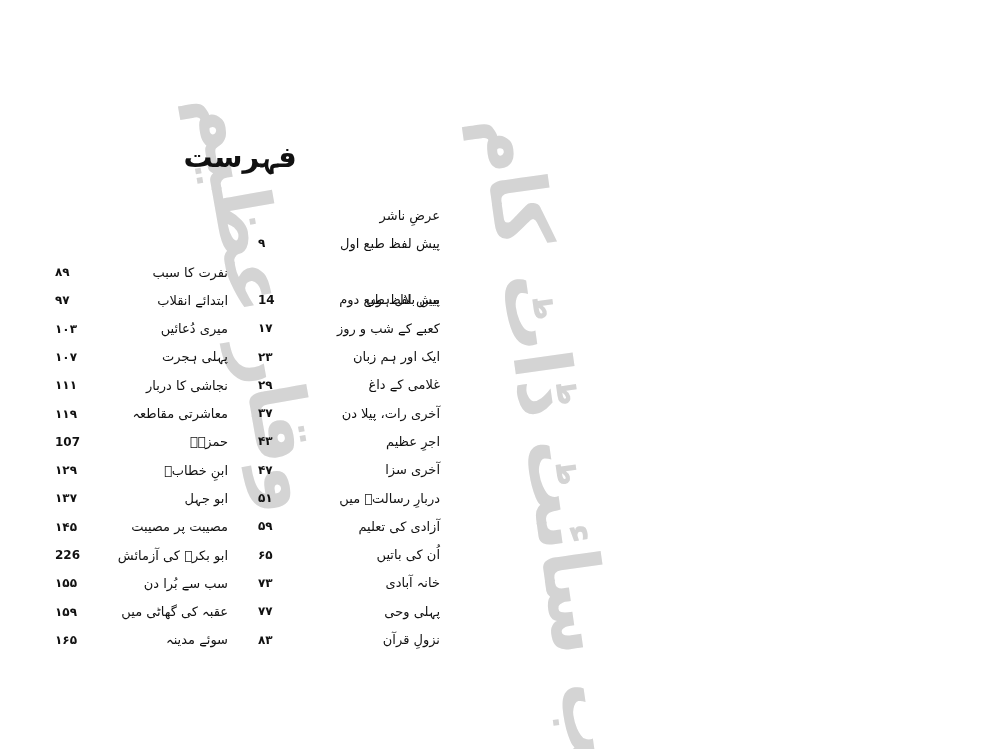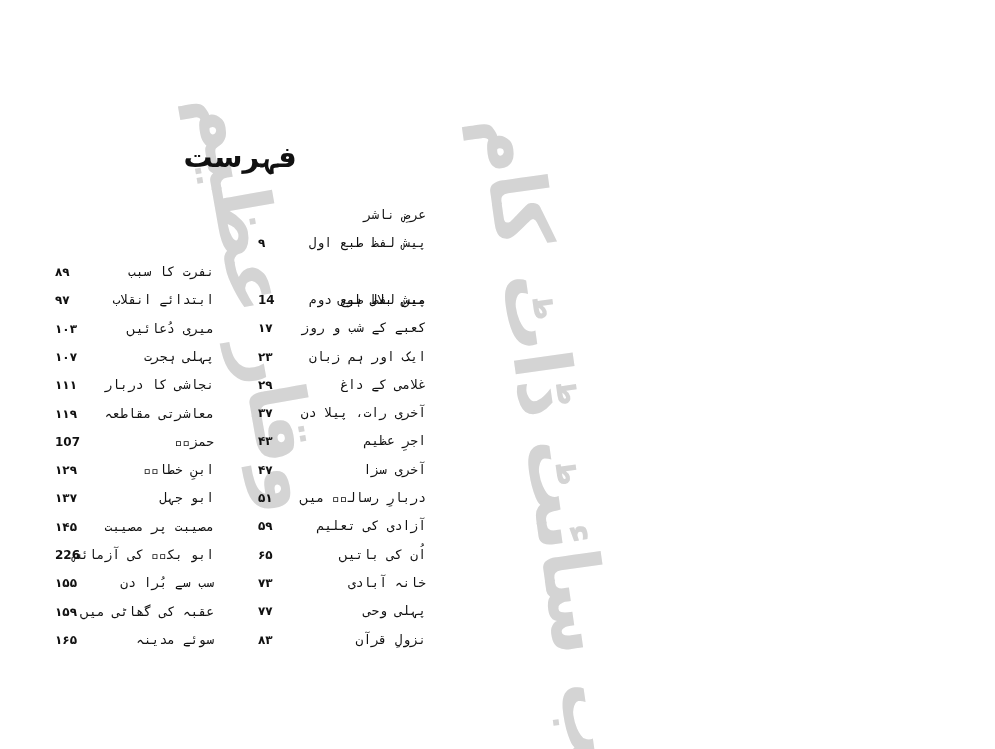--- a/index.html
+++ b/index.html
@@ -28,21 +28,21 @@
     .toc-title {
       position: absolute; left: 180px; top: 140px; width: 120px;
       text-align: center; font-size: 29px; font-weight: bold; direction: rtl;
     }
     .toc-row {
       position: absolute; height: 24px; direction: rtl; font-size: 13px;
       display: flex; align-items: center;
     }
     .toc-title-text { white-space: nowrap; }
     .toc-page { font-size: 12px; font-weight: bold; white-space: nowrap; }
-    .col-a-title { position: absolute; right: 14px; font-family: Liberation Mono, monospace; }
+    .col-a-title { position: absolute; right: 0; }
     .col-a-page { position: absolute; left: 0; }
   </style>
 </head>
 <body>
 
 <div class="spread">
 
   <div class="watermark wm-1">پاکستانی ویب سائٹ ڈاٹ کام</div>
   <div class="watermark wm-2">وقار عظیم</div>
 

